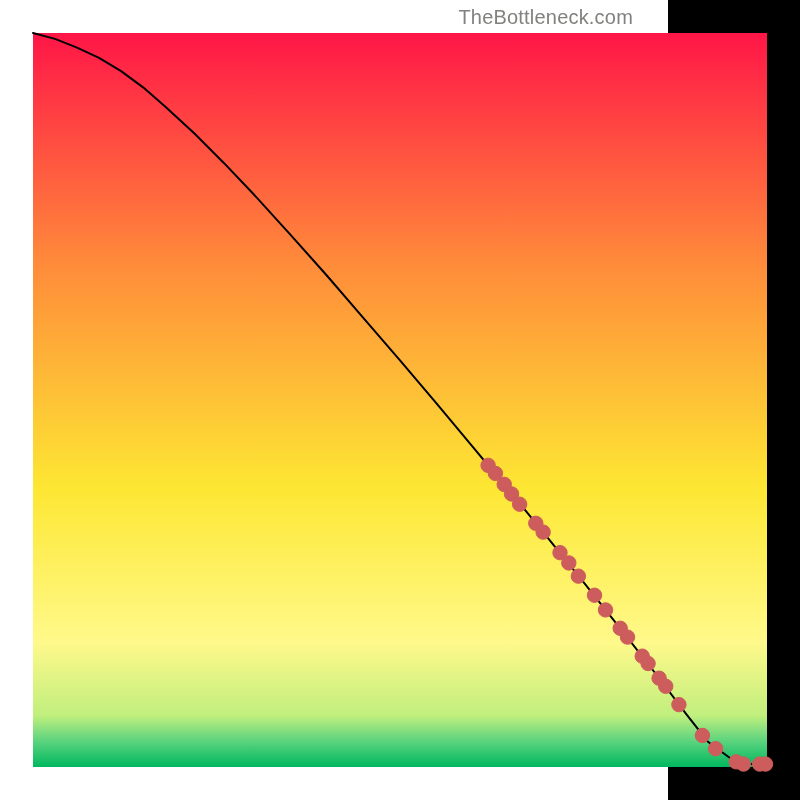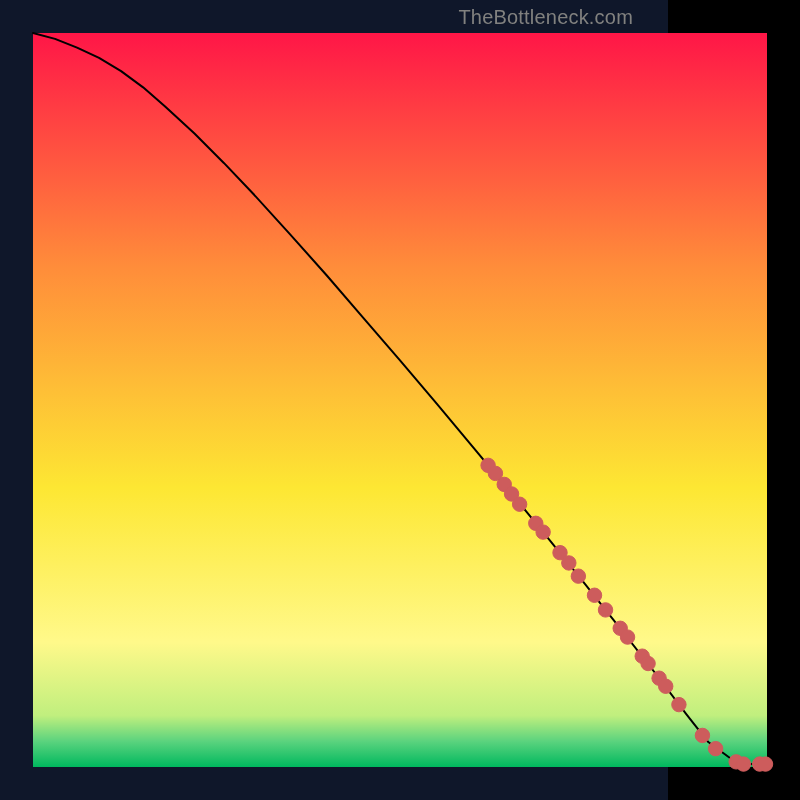--- a/index.html
+++ b/index.html
@@ -1,21 +1,21 @@
 <!DOCTYPE html>
 <html><head>
 <meta charset="utf-8">
 <style>
   * { margin: 0; padding: 0; box-sizing: border-box; }
   html, body { width: 800px; height: 800px; overflow: hidden; background: #000; }
   .stage {
     position: relative;
     width: 668px;
     height: 800px;
-    background: #0f172a;
+    background: #ffffff;
     padding-left: 17px;
   }
   .plot-area {
     position: absolute;
     left: 33px;
     top: 33px;
     width: 734px;
     height: 734px;
     overflow: visible;
   }

